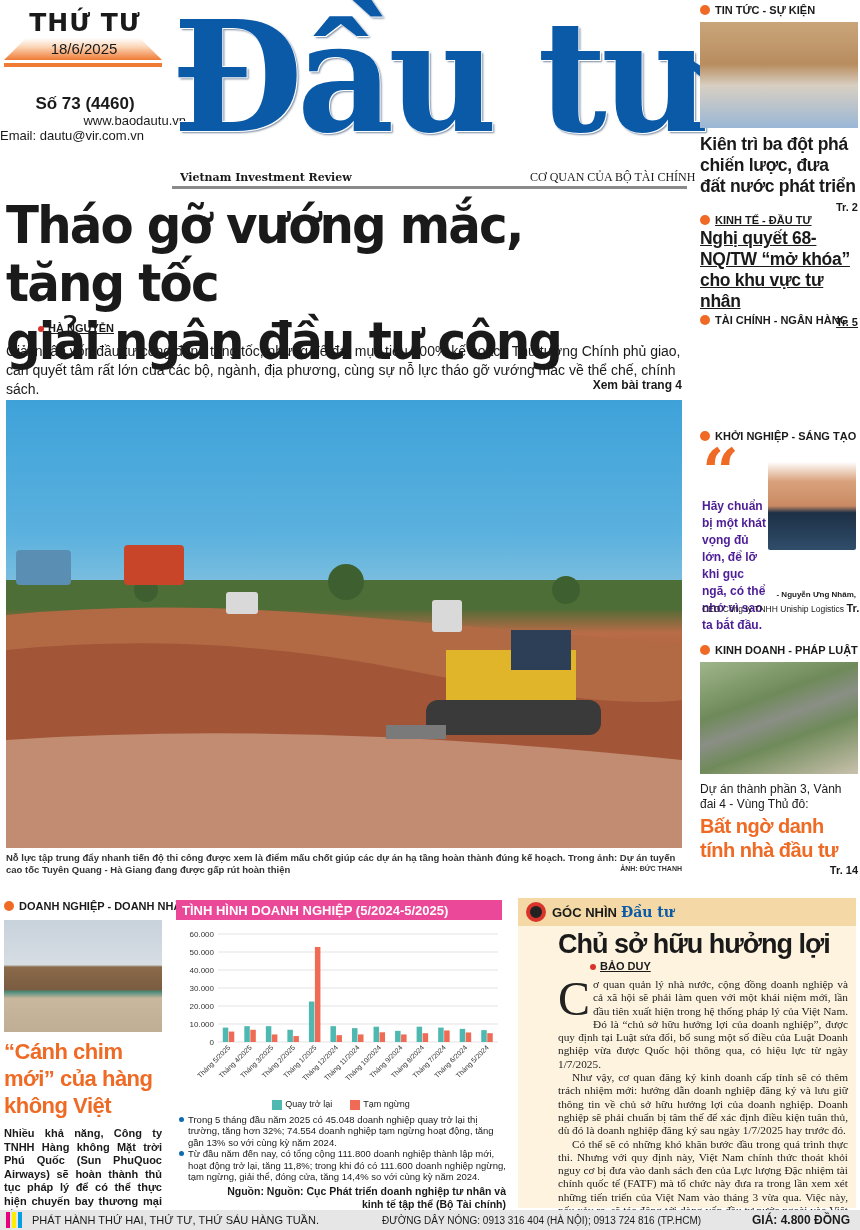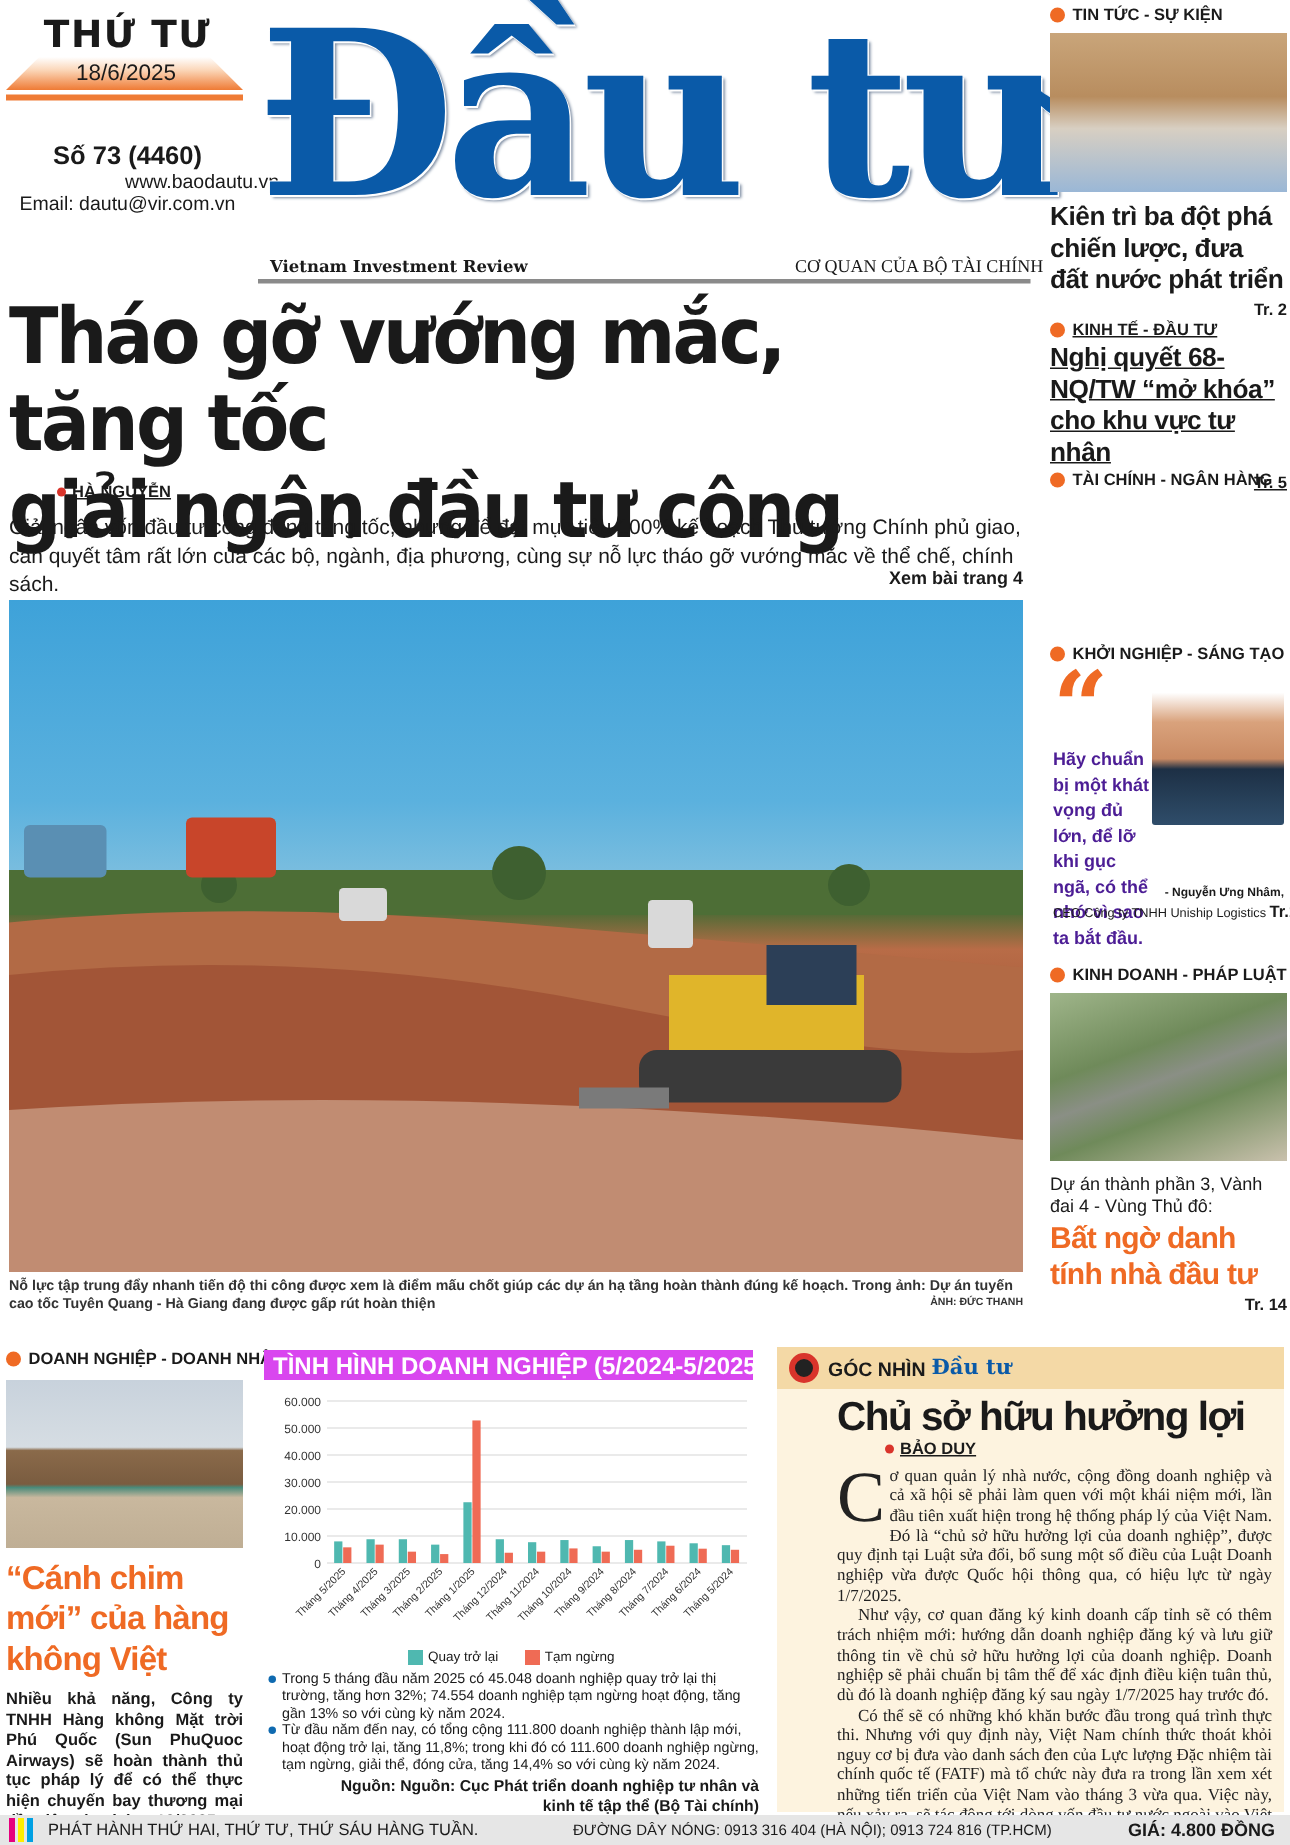--- a/index.html
+++ b/index.html
@@ -6,21 +6,21 @@
   body { width: 860px; height: 1230px; background: #fff; font-family: "Liberation Sans", sans-serif; color: #1a1a1a; position: relative; overflow: hidden; }
   .abs { position: absolute; }
   
   .day { left: 0; top: 8px; width: 170px; text-align: center; font-weight: 900; font-size: 25px; letter-spacing: 1px; font-family: "DejaVu Sans", sans-serif; }
   .date-band { left: 4px; top: 38px; width: 158px; height: 22px; }
   .date-band .trap { position: absolute; left: 0; top: 0; width: 100%; height: 22px; background: linear-gradient(#fff 0%, #fbd6b8 40%, #ef7b35 100%); clip-path: polygon(14% 0, 86% 0, 100% 100%, 0 100%); }
   .date-band .line { position: absolute; left: 0; top: 25px; width: 100%; height: 4px; background: #ef7b35; }
   .date-text { left: 0; top: 40px; width: 168px; text-align: center; font-size: 15px; }
   .issue { left: 0; top: 94px; width: 170px; text-align: center; font-size: 17px; font-weight: bold; }
   .web { left: 0; top: 113px; width: 170px; text-align: right; font-size: 13px; margin-left: 16px; }
-  .email { left: 0; top: 128px; width: 170px; text-align: center; font-size: 13px; }
+  .email { left: 0; top: 128px; width: 170px; font-size: 13px; }
   
   .logo { left: 172px; top: -8px; width: 515px; height: 170px; font-family: "DejaVu Serif", serif; font-weight: 900; font-size: 150px; color: #0a5aa8; letter-spacing: -6px; text-shadow: 1px 1px 0 #fff, -1px -1px 0 #fff, 2px 2px 2px #7a8aa0; line-height: 170px; white-space: nowrap; transform: scaleY(1.02); }
   .vir { left: 180px; top: 171px; font-family: "DejaVu Serif", serif; font-weight: bold; font-size: 11px; }
   .coquan { left: 530px; top: 170px; font-family: "Liberation Serif", serif; font-size: 12px; }
   .mast-rule { left: 172px; top: 186px; width: 515px; height: 3px; background: #8a8a8a; }
   
   .headline { left: 6px; top: 196px; width: 690px; font-size: 52px; font-weight: bold; line-height: 58px; letter-spacing: -2px; font-family: "DejaVu Sans", sans-serif; transform: scaleX(0.93); transform-origin: left; }
   .byline { font-size: 11px; font-weight: bold; text-transform: uppercase; text-decoration: underline; padding-left: 32px; }
   .byline .dot { display: inline-block; width: 6px; height: 6px; background: #d9342b; border-radius: 50%; margin-right: 4px; vertical-align: middle; }
   .main-by { left: 6px; top: 322px; }
@@ -33,21 +33,21 @@
   .sect { font-size: 11px; font-weight: bold; text-transform: uppercase; display: flex; align-items: center; white-space: nowrap; }
   .sect .dot { width: 10px; height: 10px; border-radius: 50%; background: #ef6a24; margin-right: 5px; flex: none; }
   .rhead { font-size: 17.5px; font-weight: bold; line-height: 21px; letter-spacing: -0.3px; }
   .tr { font-size: 11px; font-weight: bold; text-align: right; }
   .thumb { background: #999; overflow: hidden; }
   
   .b-left { left: 4px; top: 900px; width: 158px; }
   .orange-head { color: #ef6a24; font-weight: bold; font-size: 22px; line-height: 27px; letter-spacing: -0.5px; }
   .body-just { font-size: 11px; line-height: 13.5px; font-weight: bold; text-align: justify; }
   .chart-box { left: 176px; top: 900px; width: 330px; height: 306px; }
-  .chart-title { width: 326px; height: 20px; background: #d946ef; color: #fff; font-weight: bold; font-size: 16px; padding: 3px 6px; white-space: nowrap; }
+  .chart-title { width: 326px; height: 20px; background: #ec4899; color: #fff; font-weight: bold; font-size: 13px; padding: 3px 6px; white-space: nowrap; }
   .goc { left: 518px; top: 898px; width: 338px; height: 310px; background: #fdf3df; }
   .goc-bar { height: 28px; background: #f4d9a6; display: flex; align-items: center; padding-left: 8px; }
   .goc-body { font-family: "Liberation Serif", serif; font-size: 11.3px; line-height: 13.3px; text-align: justify; color: #222; }
   .footer { left: 0; top: 1210px; width: 860px; height: 20px; background: #e6e6e6; font-size: 11px; display: flex; align-items: center; }
   .cmyk { display: flex; margin-left: 6px; margin-right: 8px; }
   .cmyk span { width: 4px; height: 16px; margin-right: 2px; }
 </style>
 </head>
 <body>
 

